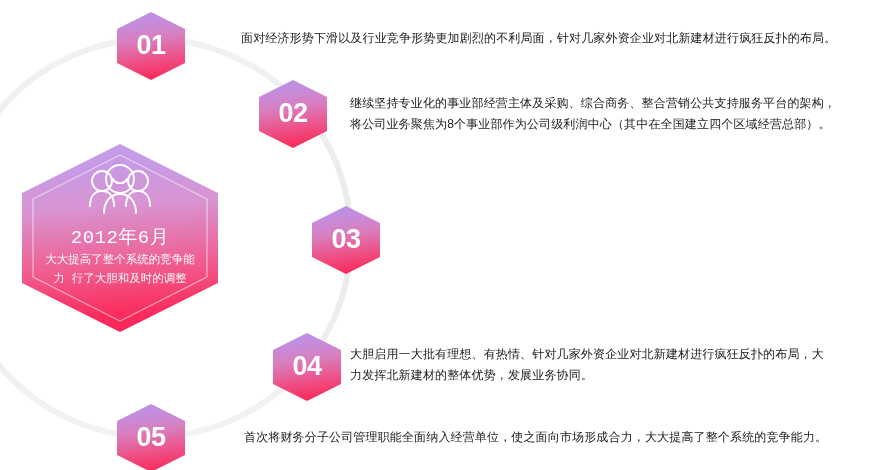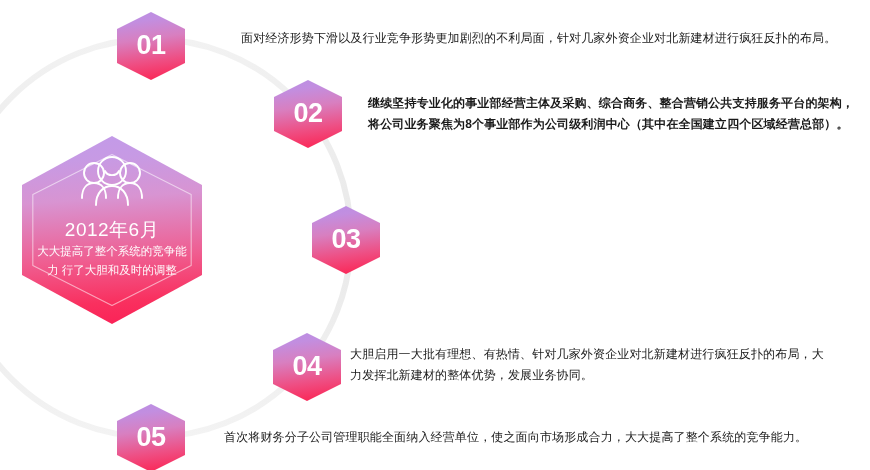--- a/index.html
+++ b/index.html
@@ -28,23 +28,24 @@
     position: absolute;
     left: 0; top: 0;
     width: 870px; height: 470px;
     pointer-events: none;
   }
 
   
   .main-hex-wrap {
     position: absolute;
     left: 22px;
-    top: 136px;
-    width: 180px;
+    top: 144px;
+    width: 196px;
     height: 188px;
+    font-family: Liberation Mono, monospace;
   }
   .main-hex {
     position: absolute;
     inset: 0;
     -webkit-clip-path: polygon(50% 0%, 100% 26%, 100% 74%, 50% 100%, 0% 74%, 0% 26%);
     clip-path: polygon(50% 0%, 100% 26%, 100% 74%, 50% 100%, 0% 74%, 0% 26%);
     background: linear-gradient(176deg, #c29ae9 0%, #c79ae4 14%, #d894d2 34%, #ef5e91 64%, #f9305f 86%, #fb1f55 100%);
   }
   .main-hex-inner-outline {
     position: absolute;
@@ -107,39 +108,39 @@
     justify-content: center;
     color: #ffffff;
     font-size: 27px;
     font-weight: bold;
     letter-spacing: -0.5px;
     padding-bottom: 1px;
     box-sizing: border-box;
   }
 
   #hex-01 { left: 117px; top: 12px; }
-  #hex-02 { left: 274px; top: 80px; }
+  #hex-02 { left: 259px; top: 80px; }
   #hex-03 { left: 312px; top: 206px; }
   #hex-04 { left: 273px; top: 333px; }
   #hex-05 { left: 117px; top: 404px; }
 
   
   .item-text {
     position: absolute;
     color: #1a1a1a;
     font-size: 12px;
     line-height: 21px;
     letter-spacing: 0.15px;
     white-space: pre-line;
   }
   #text-01 { left: 241px; top: 28px; }
-  #text-02 { left: 368px; top: 93px; font-weight: bold; }
+  #text-02 { left: 350px; top: 93px; }
   #text-03 { left: 388px; top: 209px; }
   #text-04 { left: 350px; top: 344px; }
-  #text-05 { left: 224px; top: 427px; font-family: Liberation Serif, serif; }
+  #text-05 { left: 244px; top: 427px; font-family: Liberation Serif, serif; }
 </style>
 </head>
 <body>
 
 <div id="stage">
 
   <svg id="ring-layer" viewBox="0 0 870 470" width="870" height="470">
     <defs>
       <linearGradient id="ringGrad" x1="0" y1="0" x2="0" y2="1">
         <stop offset="0%" stop-color="#f2f2f2"></stop>

